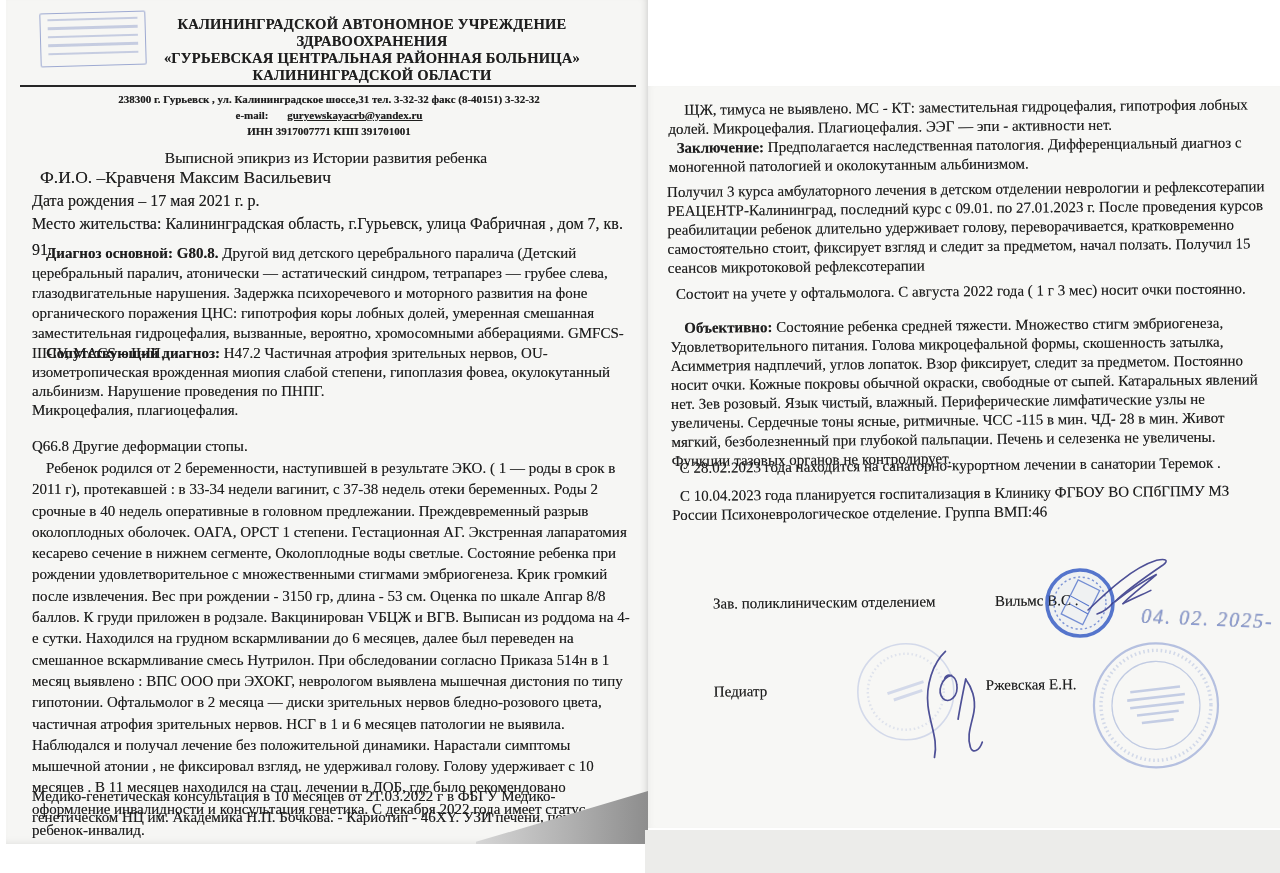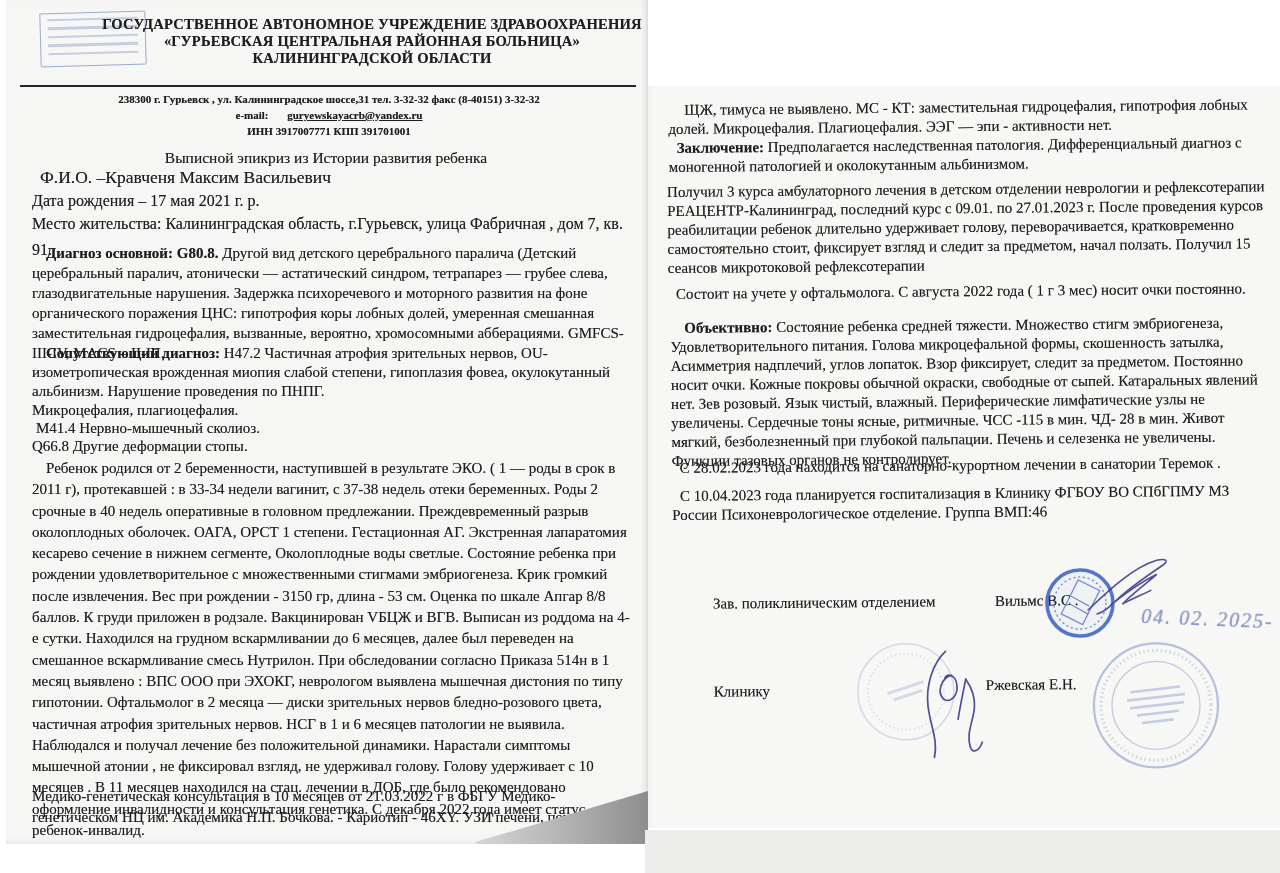--- a/index.html
+++ b/index.html
@@ -75,21 +75,21 @@
   .bottom-strip{position:absolute;left:645px;top:830px;width:635px;height:43px;background:#ececea;}
 </style>
 </head>
 <body>
 
 <div class="page soft" id="page1">
 
   <div class="abs reg-stamp"></div>
 
   <div class="abs org">
-    <div>ГОСУДАРСТВЕННОЕ АВТОНОМНОЕ УЧРЕЖДЕНИЕ ЗДРАВООХРАНЕНИЯ</div>
+    <div>КАЛИНИНГРАДСКОЙ АВТОНОМНОЕ УЧРЕЖДЕНИЕ ЗДРАВООХРАНЕНИЯ</div>
     <div>«ГУРЬЕВСКАЯ ЦЕНТРАЛЬНАЯ РАЙОННАЯ БОЛЬНИЦА»</div>
     <div>КАЛИНИНГРАДСКОЙ ОБЛАСТИ</div>
   </div>
 
   <div class="abs rule"></div>
 
   <div class="abs contacts">
     <div>238300 г. Гурьевск , ул. Калининградское шоссе,31 тел. 3-32-32 факс (8-40151) 3-32-32</div>
     <div><span>e-mail: </span><span class="email">guryewskayacrb@yandex.ru</span></div>
     <div>ИНН 3917007771  КПП 391701001</div>
@@ -99,21 +99,20 @@
 
   <p class="abs fio">Ф.И.О. –Кравченя Максим Васильевич</p>
   <p class="abs birth">Дата рождения – 17 мая 2021 г. р.</p>
   <p class="abs residence">Место жительства:  Калининградская область, г.Гурьевск, улица  Фабричная , дом 7, кв. 91.</p>
 
   <p class="abs p1 diag"><span class="b">Диагноз основной: G80.8.</span><span>  Другой вид детского  церебрального паралича (Детский церебральный паралич, атонически — астатический синдром, тетрапарез — грубее слева, глазодвигательные нарушения. Задержка психоречевого и моторного развития на фоне органического поражения ЦНС: гипотрофия коры лобных долей, умеренная смешанная заместительная гидроцефалия, вызванные, вероятно, хромосомными абберациями. GMFCS-III-IV, MACS – II-III.</span></p>
 
   <p class="abs p1 secondary"><span class="b">Сопутствующий диагноз:</span><span>  Н47.2 Частичная атрофия зрительных нервов, OU-изометропическая врожденная миопия слабой степени, гипоплазия фовеа, окулокутанный альбинизм.  Нарушение проведения по ПНПГ.</span></p>
 
   <p class="abs p1 micro">Микроцефалия, плагиоцефалия.</p>
-  <p class="abs p1 scolio">М41.4 Нервно-мышечный сколиоз.</p>
   <p class="abs p1 foot">Q66.8 Другие деформации стопы.</p>
 
   <p class="abs p1 history">Ребенок родился  от 2 беременности, наступившей в результате ЭКО. ( 1 — роды в срок в 2011 г), протекавшей : в 33-34 недели вагинит, с 37-38 недель отеки беременных. Роды 2 срочные в 40 недель оперативные в головном предлежании. Преждевременный разрыв околоплодных оболочек. ОАГА, ОРСТ 1 степени. Гестационная АГ. Экстренная лапаратомия кесарево сечение в нижнем сегменте, Околоплодные воды светлые. Состояние ребенка при рождении удовлетворительное с множественными стигмами эмбриогенеза. Крик громкий после извлечения. Вес при рождении - 3150 гр, длина - 53 см. Оценка по шкале Апгар 8/8 баллов. К груди приложен в родзале. Вакцинирован VБЦЖ и ВГВ. Выписан из роддома  на 4-е сутки. Находился на грудном вскармливании до 6 месяцев, далее был переведен на смешанное вскармливание смесь Нутрилон. При обследовании согласно Приказа 514н  в 1 месяц выявлено : ВПС ООО при ЭХОКГ, неврологом выявлена мышечная дистония по типу гипотонии. Офтальмолог в 2 месяца — диски зрительных нервов бледно-розового цвета, частичная атрофия зрительных нервов. НСГ в 1 и  6 месяцев патологии не выявила. Наблюдался и получал лечение без положительной динамики. Нарастали симптомы мышечной атонии , не фиксировал взгляд, не удерживал голову. Голову удерживает с 10 месяцев . В 11 месяцев находился на стац. лечении в ДОБ, где было рекомендовано оформление инвалидности и консультация генетика.    С декабря 2022 года имеет статус ребенок-инвалид.</p>
 
   <p class="abs p1 genetics">Медико-генетическая консультация  в 10 месяцев от 21.03.2022 г в ФБГУ Медико-генетическом НЦ им. Академика Н.П. Бочкова.  - Кариотип - 46XY.  УЗИ печени, почек,</p>
 
   <div class="abs corner-wedge"></div>
 </div>
 
 <div class="page soft" id="page2">
@@ -154,21 +153,21 @@
         <path d="M5 54 C 24 36, 50 12, 74 5 C 83 3, 87 5, 80 10 C 62 22, 42 36, 32 46"></path>
         <path d="M32 46 C 50 32, 66 23, 74 19 C 60 31, 46 41, 40 48"></path>
         <path d="M40 48 C 52 42, 62 38, 68 35"></path>
         <path d="M30 47 C 26 52, 21 56, 14 58"></path>
       </g>
     </svg>
   </div>
 
   <p class="abs hand-date">04. 02. 2025-</p>
 
-  <p class="abs sig-text ped-title">Клинику</p>
+  <p class="abs sig-text ped-title">Педиатр</p>
   <p class="abs sig-text ped-name">Ржевская Е.Н.</p>
 
   <div class="abs stamp-box" style="left:200px;top:556px;width:104px;height:104px;">
     <svg width="104" height="104" viewBox="0 0 104 104">
       <g fill="none" stroke="#8296cf">
         <circle cx="52" cy="52" r="48" stroke-width="1.6" opacity="0.30"></circle>
         <circle cx="52" cy="52" r="38" stroke-width="2.4" stroke-dasharray="1.6 2.6" opacity="0.20"></circle>
         <g opacity="0.30" stroke-width="3" transform="rotate(-18 52 52)">
           <line x1="34" y1="48" x2="72" y2="48"></line>
           <line x1="38" y1="56" x2="68" y2="56"></line>

